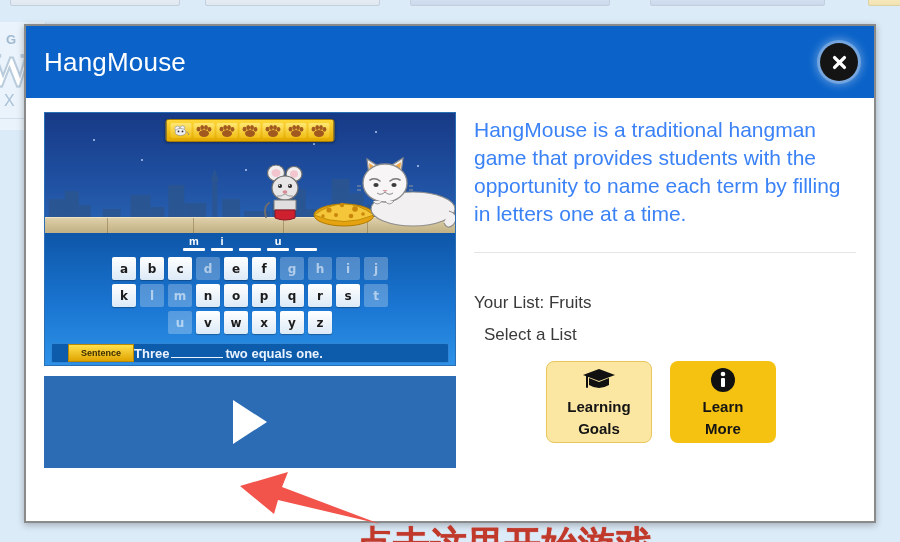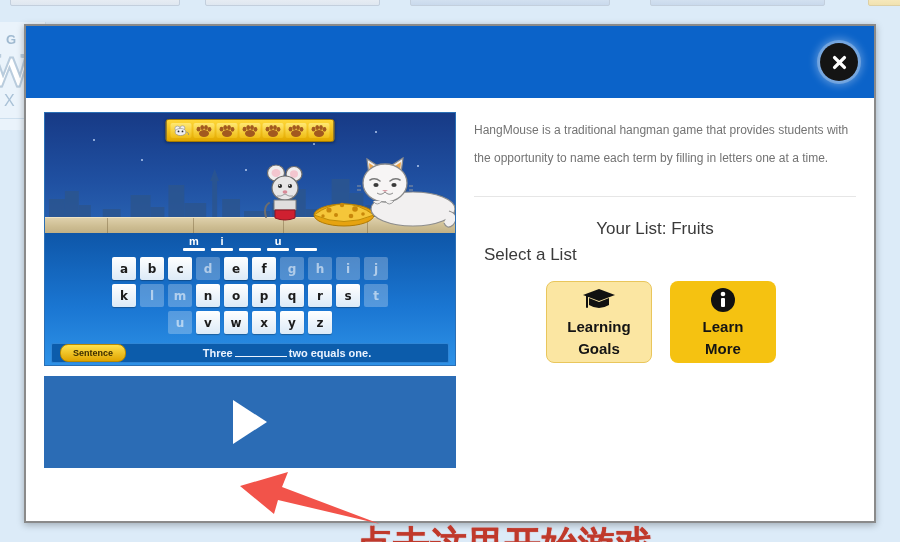--- a/index.html
+++ b/index.html
@@ -181,31 +181,31 @@
 
   .sentence-bar {
     position: absolute; left: 6px; right: 6px; bottom: 4px;
     height: 20px;
     background: #0c5cab;
     border: 1px solid #2f86d6;
     border-radius: 2px;
     display: flex; align-items: center;
   }
   .sentence-btn {
-    width: 66px; height: 18px; margin-left: 8px;
+    width: 66px; height: 18px; margin-left: 16px;
     background: linear-gradient(#ffe14d, #e0a400);
     border: 1px solid #b98a00;
-    border-radius: 8px;
+    border-radius: 0;
     display:flex; align-items:center; justify-content:center;
     font-size: 9px; font-weight: bold; color:#3c2d00;
     cursor: pointer;
     text-align: right;
   }
   .sentence-text {
-    flex: 1; text-align:center; color:#eaf3ff; font-size: 11px; font-weight:bold;
+    flex: 1; color:#eaf3ff; font-size: 13px; font-weight:bold;
   }
   .sentence-text .blank {
     display:inline-block; width:52px; border-bottom:1px solid #eaf3ff; height:8px; margin:0 2px;
   }
 
   
   .lives-bar {
     position: absolute; left: 50%; transform: translateX(-50%); top: 6px;
     display: flex; gap: 2px;
     padding: 3px 4px;
@@ -236,39 +236,38 @@
     border-top: 22px solid transparent;
     border-bottom: 22px solid transparent;
   }
 
   
   .right-col {
     flex: 1;
     padding-top: 4px;
   }
   .desc {
-    font-size: 12px;
+    font-size: 21px;
     line-height: 28px;
-    color: #737373;
+    color: #3b82f6;
     max-width: 378px;
   }
   .divider {
     margin: 24px 0 0 0;
     height: 1px;
     background: #e6e6e6;
   }
   .your-list {
-    margin-top: 22px;
-    text-align: center;
+    margin-top: 40px;
     font-size: 17px;
     color: #3a3a3a;
     padding-right: 20px;
   }
   .select-list {
-    margin-top: 6px;
+    margin-top: 12px;
     font-size: 17px;
     color: #3a3a3a;
     padding-left: 10px;
     cursor: pointer;
   }
   .action-row {
     margin-top: 16px;
     display: flex;
     gap: 18px;
     justify-content: center;
@@ -317,20 +316,21 @@
       <span class="g">G</span>
       <span class="w">W</span>
       <span class="x">X</span>
       <span class="hr"></span>
     </div>
   </div>
 
   <div class="modal">
 
     <div class="modal-header">
+      <div class="modal-title">HangMouse</div>
       <button class="close-btn">
         <svg width="19" height="19" viewBox="0 0 19 19">
           <path d="M4.6 4.6 L14.4 14.4 M14.4 4.6 L4.6 14.4" stroke="#ffffff" stroke-width="3.4" stroke-linecap="round"></path>
         </svg>
       </button>
     </div>
 
     <div class="modal-body">
 
       <div class="left-col">

